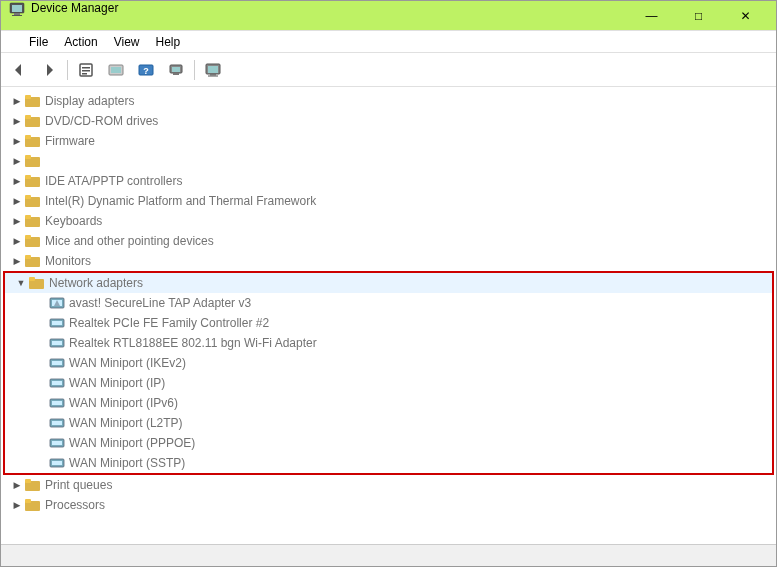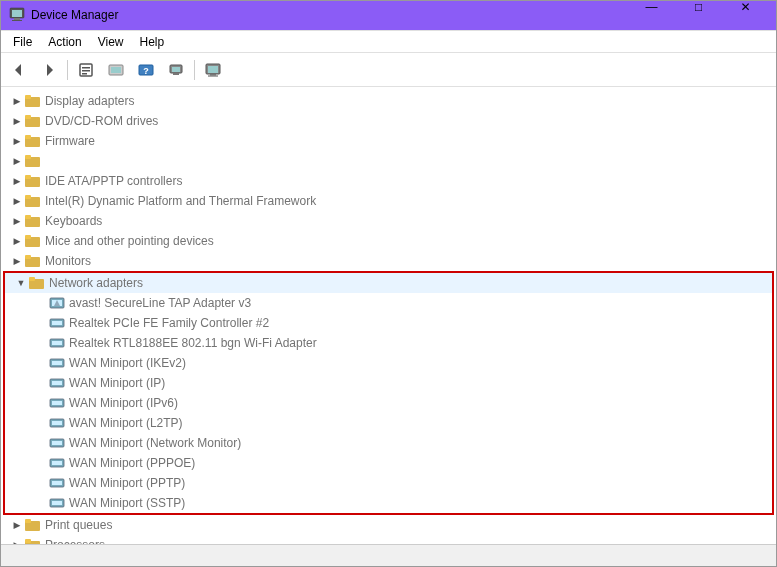--- a/index.html
+++ b/index.html
@@ -14,25 +14,25 @@
     .window {
       width: 777px;
       height: 567px;
       background: #fff;
       border: 1px solid #999;
       display: flex;
       flex-direction: column;
     }
     
     .title-bar {
-      background: #8b5cf6;
+      background: #bef264;
       height: 30px;
       display: flex;
-      align-items: flex-end;
-      padding: 8px 8px;
+      align-items: flex-start;
+      padding: 0 8px;
       border-bottom: 1px solid #e0e0e0;
       user-select: none;
     }
     .title-bar-icon {
       width: 16px;
       height: 16px;
       margin-right: 6px;
       flex-shrink: 0;
     }
     .title-bar-title {
@@ -53,21 +53,21 @@
       cursor: pointer;
       display: flex;
       align-items: center;
       justify-content: center;
     }
     
     .menu-bar {
       height: 22px;
       display: flex;
       align-items: center;
-      padding: 0 4px;
+      padding: 0 20px;
       border-bottom: 1px solid #e0e0e0;
       background: #fff;
     }
     .menu-item {
       padding: 2px 8px;
       font-size: 12px;
       cursor: pointer;
       color: #000;
     }
     
@@ -447,55 +447,33 @@
           <span class="expand-btn" style="width:16px"></span>
           <span class="node-icon">
             <svg width="16" height="16" viewBox="0 0 16 16">
               <rect x="1" y="4" width="14" height="8" rx="1" fill="#7ab" stroke="#567" stroke-width="0.8"></rect>
               <rect x="3" y="6" width="10" height="4" fill="#cef"></rect>
             </svg>
           </span>
           <span class="node-label">WAN Miniport (L2TP)</span>
         </div>
 
-        <div class="tree-item">
-          <span class="indent" style="width:28px"></span>
-          <span class="expand-btn" style="width:16px"></span>
-          <span class="node-icon">
-            <svg width="16" height="16" viewBox="0 0 16 16">
-              <rect x="1" y="4" width="14" height="8" rx="1" fill="#7ab" stroke="#567" stroke-width="0.8"></rect>
-              <rect x="3" y="6" width="10" height="4" fill="#cef"></rect>
-            </svg>
-          </span>
-          <span class="node-label">WAN Miniport (Network Monitor)</span>
-        </div>
 
         <div class="tree-item">
           <span class="indent" style="width:28px"></span>
           <span class="expand-btn" style="width:16px"></span>
           <span class="node-icon">
             <svg width="16" height="16" viewBox="0 0 16 16">
               <rect x="1" y="4" width="14" height="8" rx="1" fill="#7ab" stroke="#567" stroke-width="0.8"></rect>
               <rect x="3" y="6" width="10" height="4" fill="#cef"></rect>
             </svg>
           </span>
           <span class="node-label">WAN Miniport (PPPOE)</span>
         </div>
 
-        <div class="tree-item">
-          <span class="indent" style="width:28px"></span>
-          <span class="expand-btn" style="width:16px"></span>
-          <span class="node-icon">
-            <svg width="16" height="16" viewBox="0 0 16 16">
-              <rect x="1" y="4" width="14" height="8" rx="1" fill="#7ab" stroke="#567" stroke-width="0.8"></rect>
-              <rect x="3" y="6" width="10" height="4" fill="#cef"></rect>
-            </svg>
-          </span>
-          <span class="node-label">WAN Miniport (PPTP)</span>
-        </div>
 
         <div class="tree-item">
           <span class="indent" style="width:28px"></span>
           <span class="expand-btn" style="width:16px"></span>
           <span class="node-icon">
             <svg width="16" height="16" viewBox="0 0 16 16">
               <rect x="1" y="4" width="14" height="8" rx="1" fill="#7ab" stroke="#567" stroke-width="0.8"></rect>
               <rect x="3" y="6" width="10" height="4" fill="#cef"></rect>
             </svg>
           </span>

